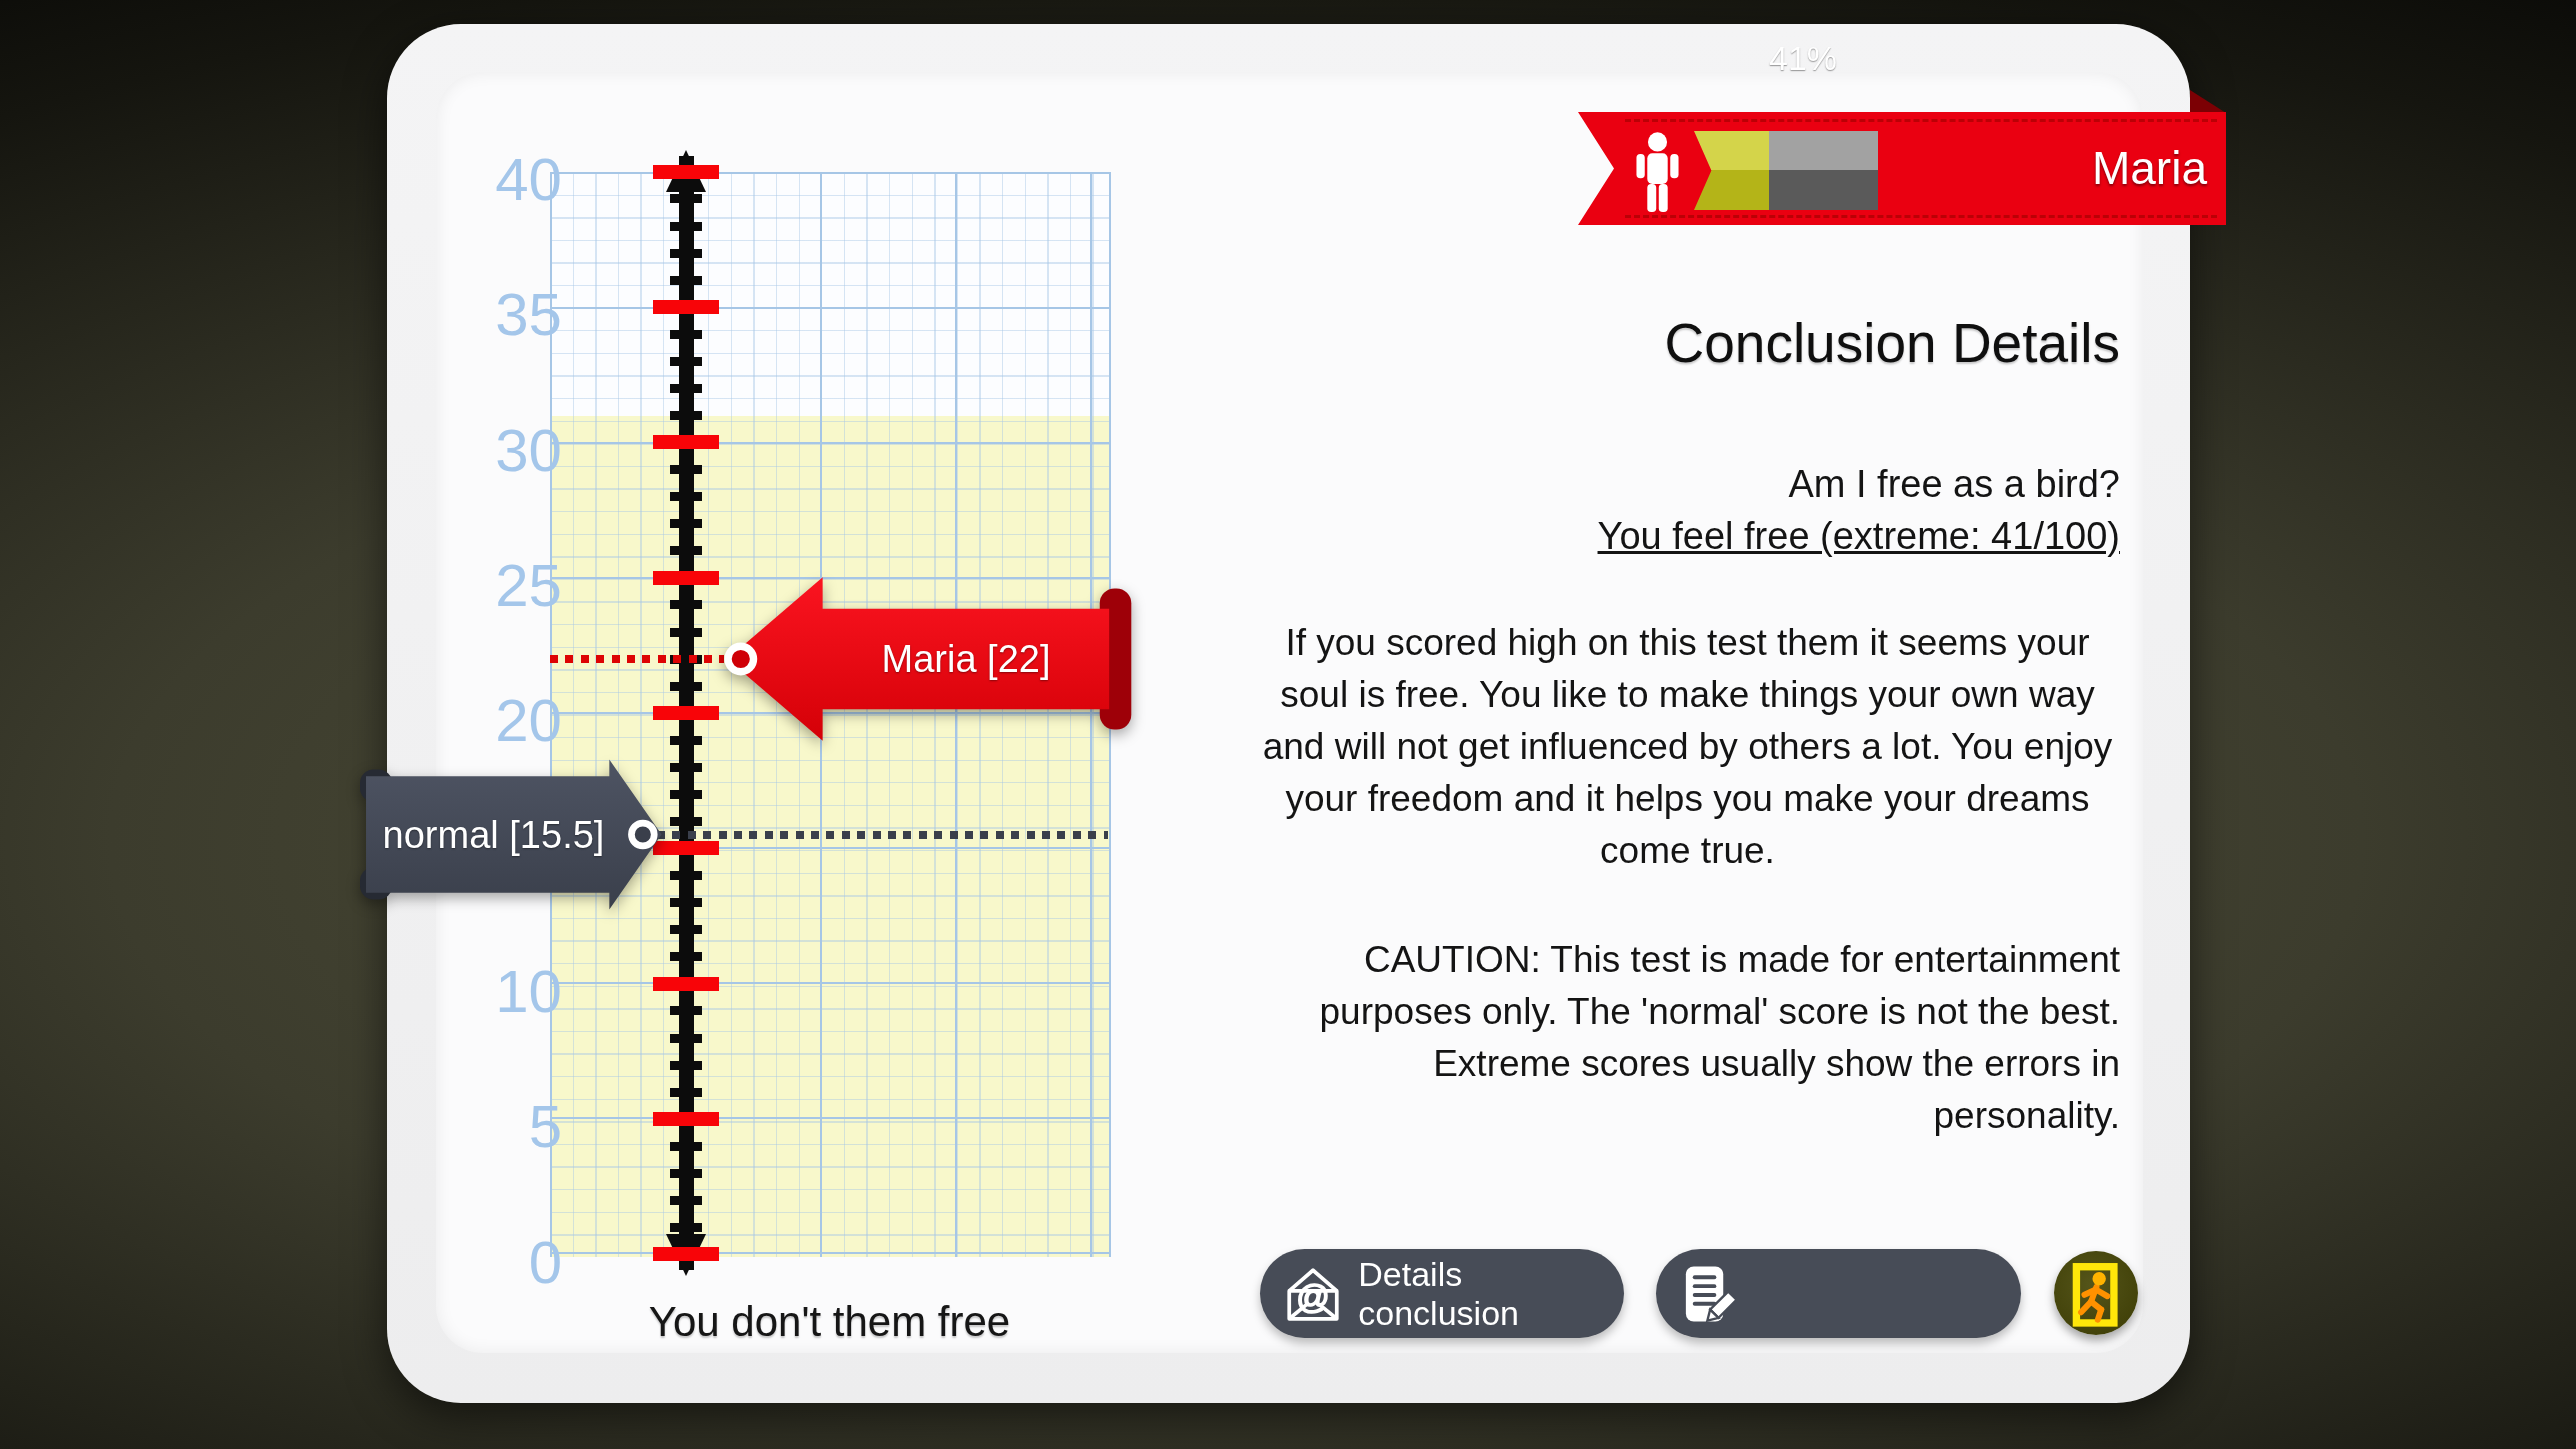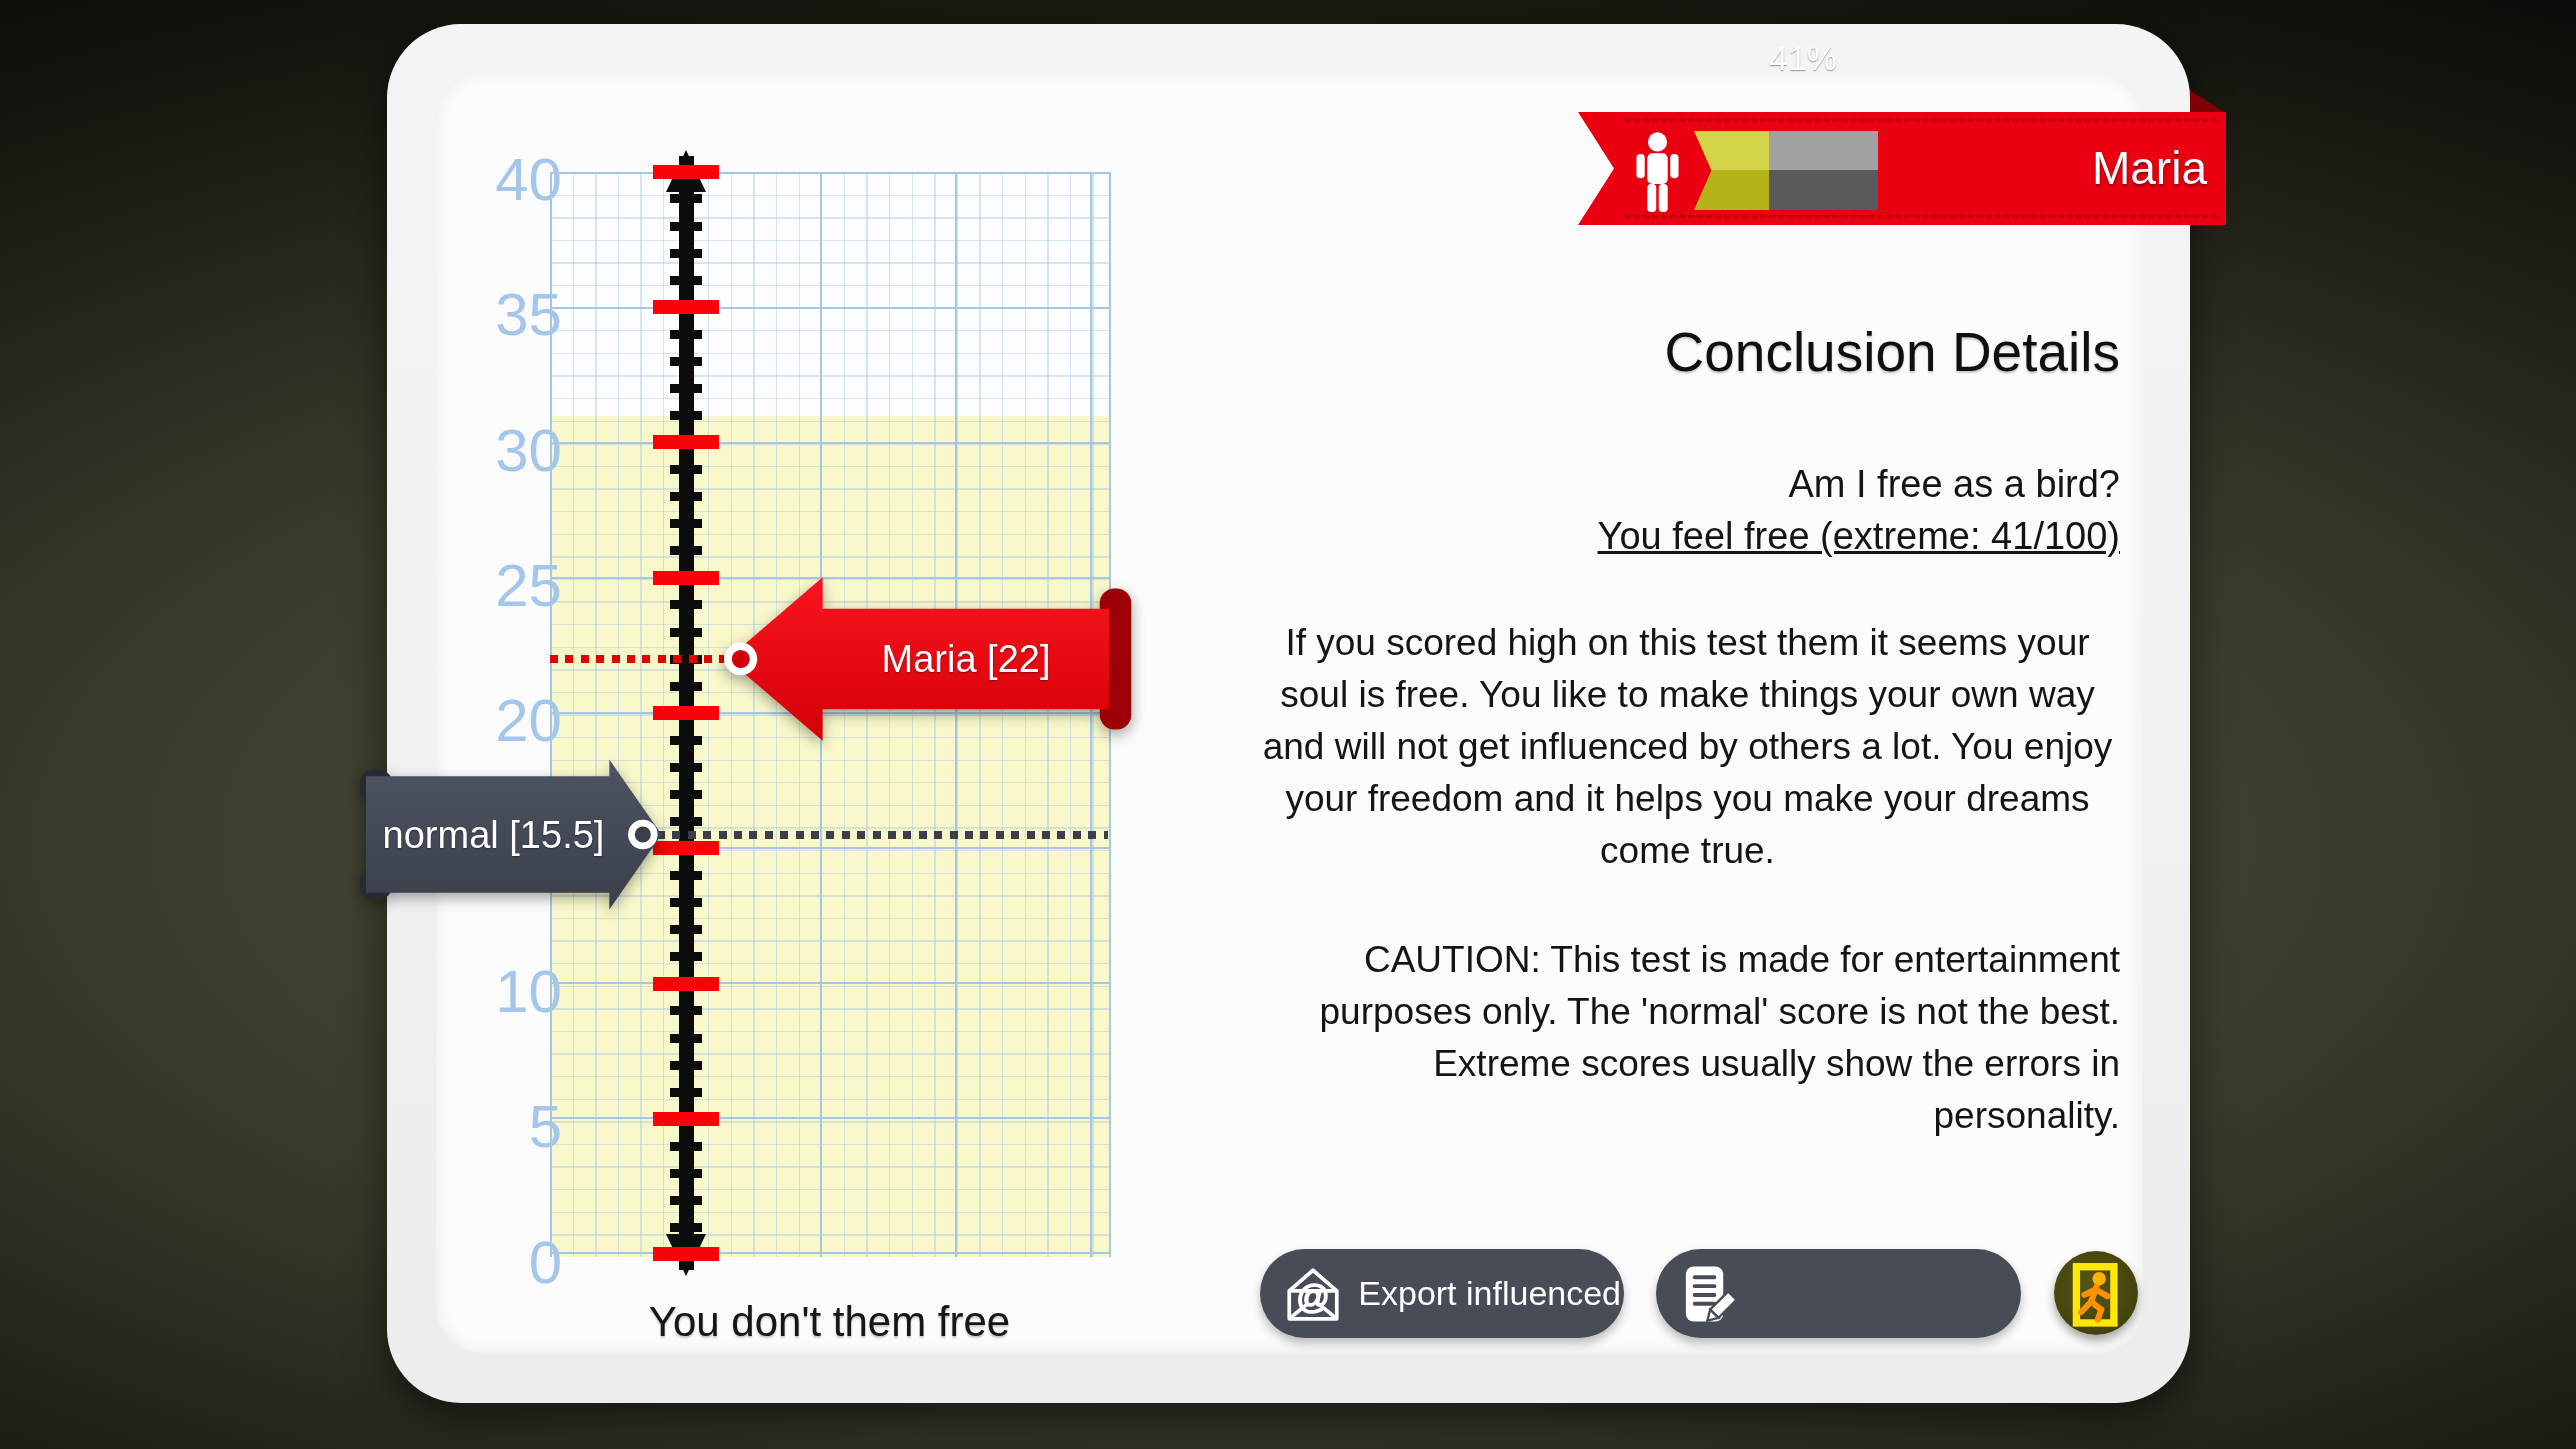--- a/index.html
+++ b/index.html
@@ -71,21 +71,21 @@
     clip-path:polygon(0 0,100% 0,100% 100%,0 100%,17.4px 50%);
   }
   .pbar .fill{position:absolute;top:0;height:100%;left:0;background:linear-gradient(#d4d44a 0 50%,#b4b418 50% 100%);}
   .pbar .rest{position:absolute;top:0;height:100%;right:0;background:linear-gradient(#a2a2a2 0 50%,#5a5a5a 50% 100%);}
   .pbar-text{position:absolute;color:#fff;font-size:34px;line-height:79px;top:19px;text-shadow:0 1.3px 1.3px rgba(0,0,0,.4);}
   .ribbon-name{
     position:absolute;top:112px;height:113px;line-height:113px;left:1945px;width:262px;text-align:right;
     color:#fff;font-size:46px;text-shadow:0 2px 2.7px rgba(0,0,0,.45);
   }
   
-  .c-title{position:absolute;right:456px;top:320px;font-size:55px;font-weight:500;color:#0f0f0f;text-shadow:0 2px 2px rgba(0,0,0,.2);}
+  .c-title{position:absolute;right:456px;top:311px;font-size:55px;font-weight:500;color:#0f0f0f;text-shadow:0 2px 2px rgba(0,0,0,.2);}
   .c-question{position:absolute;right:456px;top:463px;font-size:38px;color:#141414;}
   .c-result{position:absolute;right:456px;top:515px;font-size:38px;color:#141414;text-decoration:underline;}
   .c-body{position:absolute;right:456px;top:617px;width:865px;font-size:37px;line-height:52px;color:#141414;text-align:center;}
   .c-caution{position:absolute;right:456px;top:934px;width:865px;font-size:37px;line-height:52px;color:#141414;text-align:right;}
   
   .btn{
     position:absolute;top:1249px;height:89px;border-radius:45px;background:#474c57;
     display:flex;align-items:center;color:#fff;font-size:34px;
     box-shadow:0 5.4px 9.4px rgba(0,0,0,.25);cursor:pointer;
   }
@@ -233,21 +233,21 @@
   <div class="btn" style="left:1260px;width:364px">
     <span class="ic">
       <svg width="62" height="62" viewBox="0 0 60 60" fill="none" stroke="#fff" stroke-width="3.6" stroke-linejoin="round" style="font-size:51px">
         <polyline points="7,27 30,7 53,27"></polyline>
         <rect x="7" y="27" width="46" height="27"></rect>
         <line x1="7" y1="54" x2="24" y2="40"></line>
         <line x1="53" y1="54" x2="36" y2="40"></line>
         <text x="30" y="44" text-anchor="middle" font-size="32" stroke-width="1.6" fill="#fff" font-family="Liberation Sans, sans-serif">@</text>
       </svg>
     </span>
-    <span>Export influenced</span>
+    <span>Details conclusion</span>
   </div>
 
   <div class="btn" style="left:1656px;width:365px">
     <span class="ic">
       <svg width="59" height="62" viewBox="0 0 60 62">
         <rect x="8" y="3" width="38" height="56" rx="8" fill="#fff"></rect>
         <g fill="#474c57">
           <rect x="15" y="12" width="24" height="4" rx="2"></rect>
           <rect x="15" y="21" width="24" height="4" rx="2"></rect>
           <rect x="15" y="30" width="24" height="4" rx="2"></rect>

